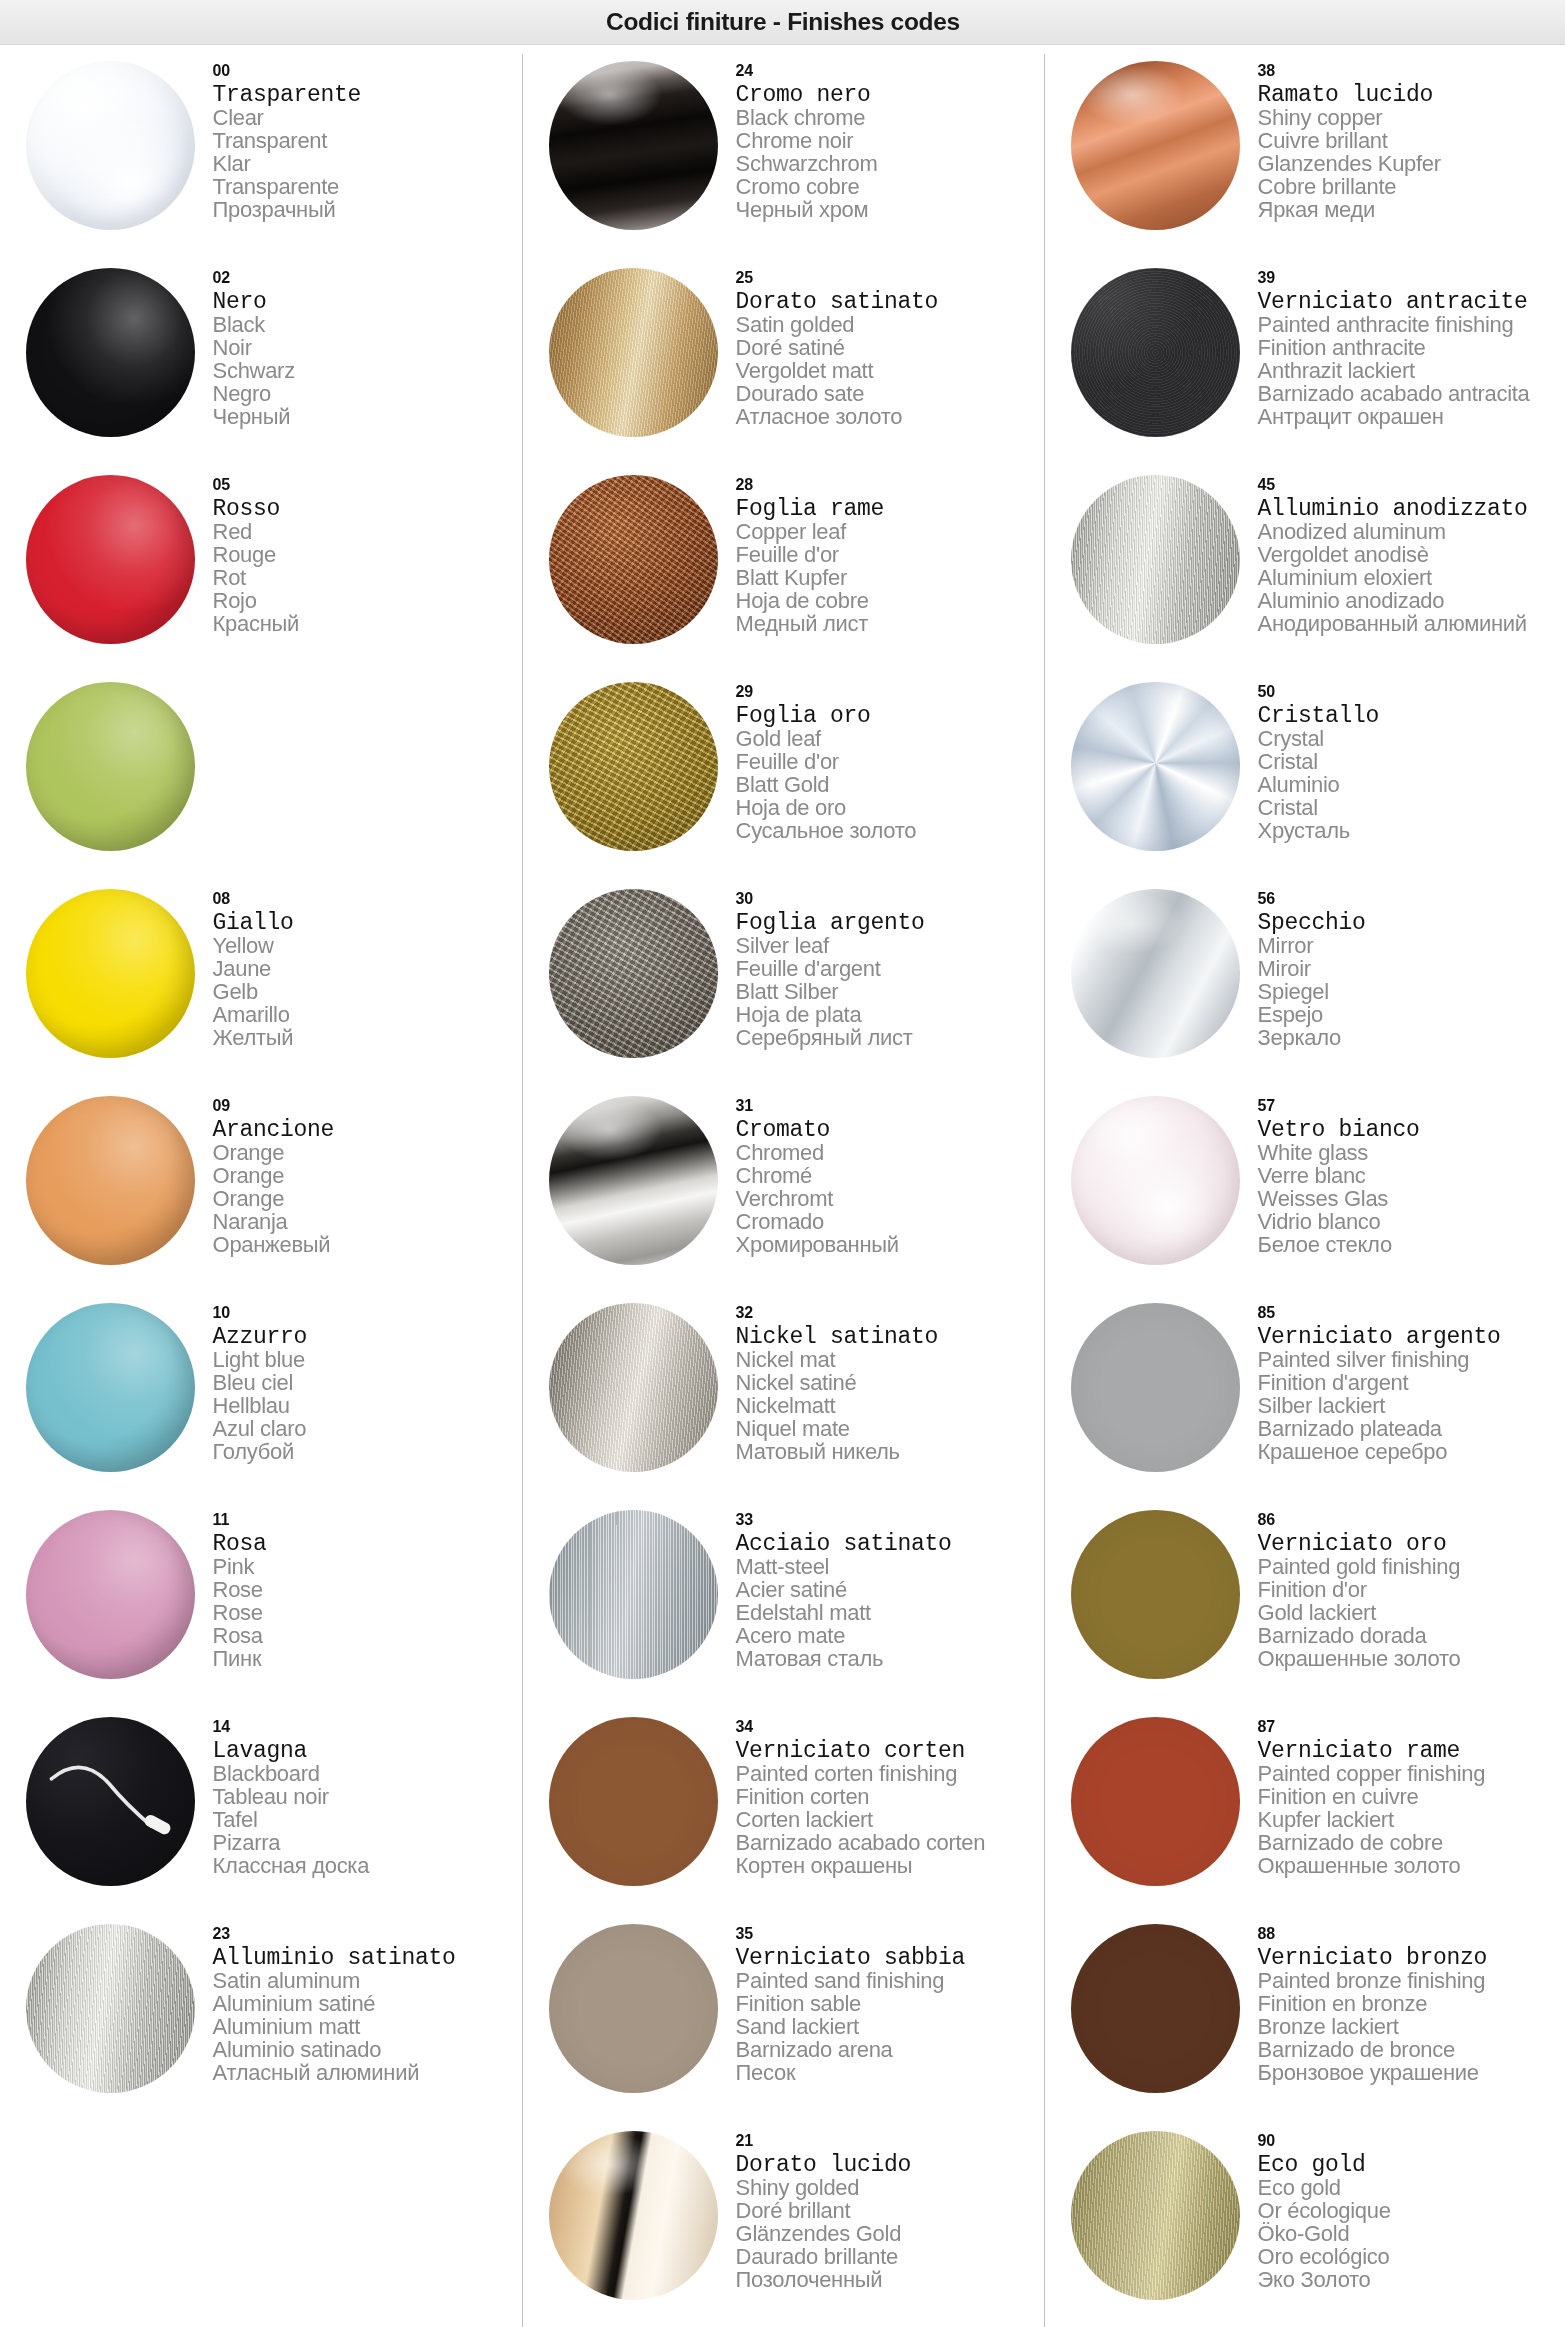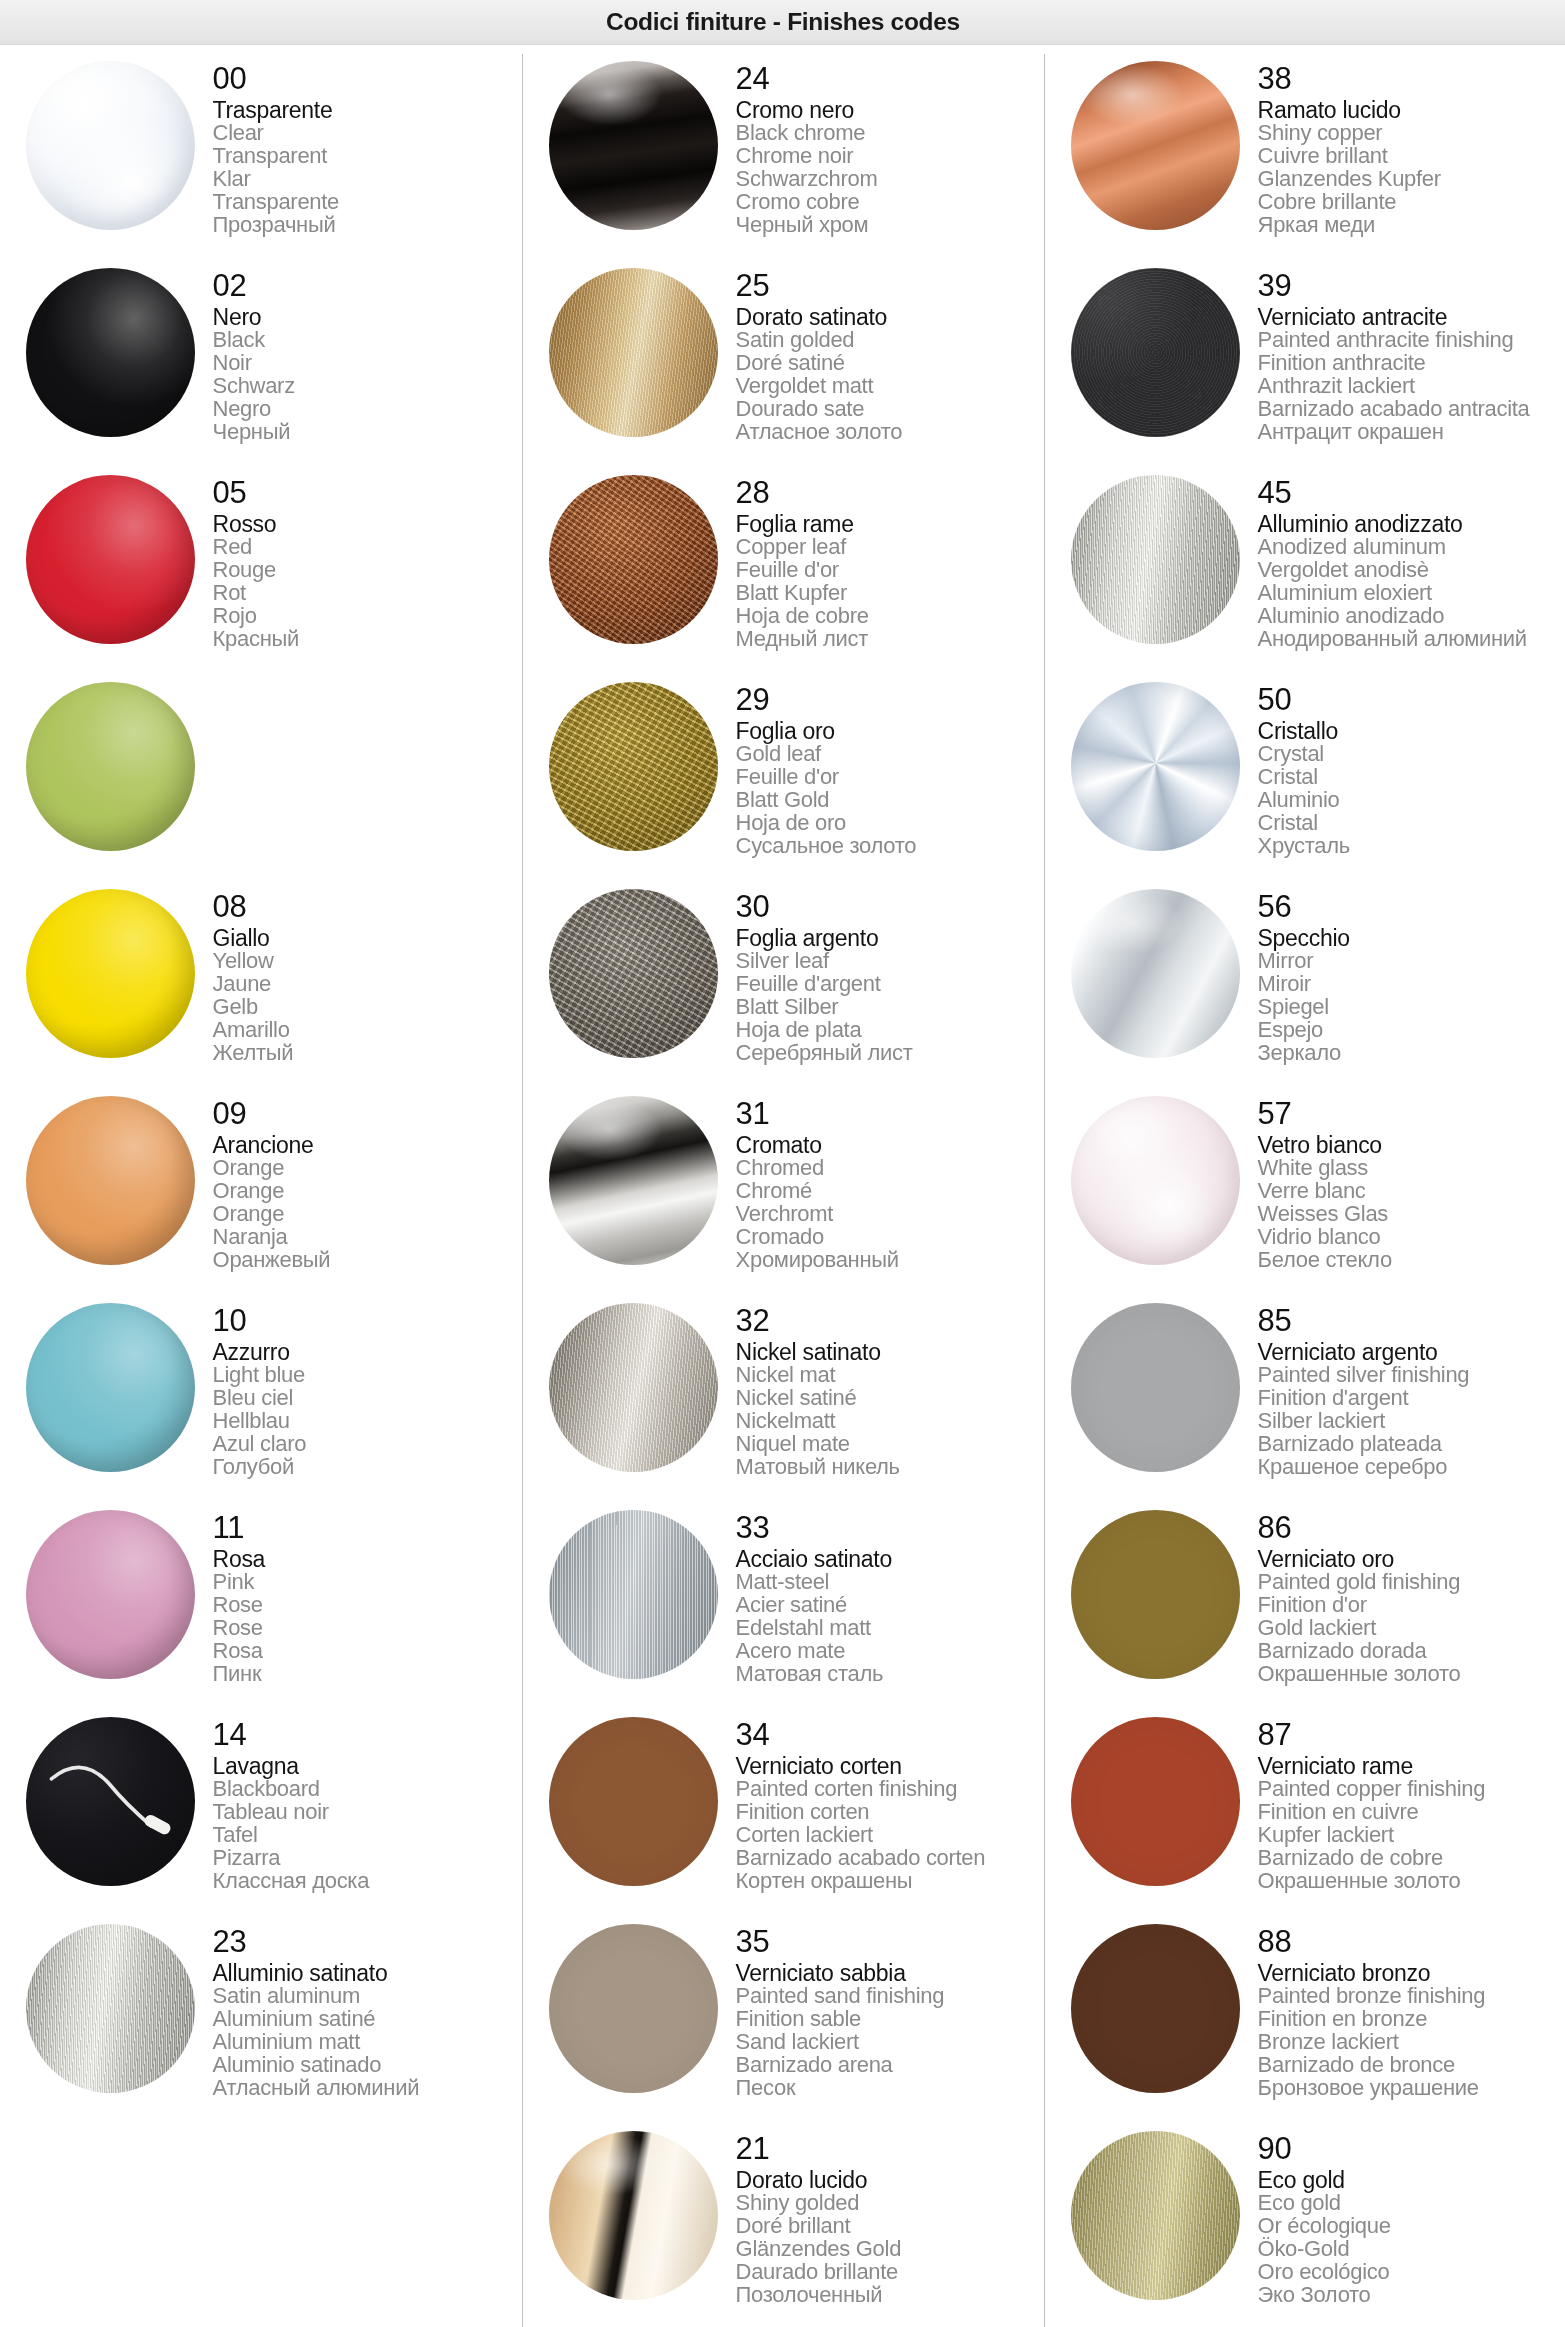--- a/index.html
+++ b/index.html
@@ -79,32 +79,33 @@
     border-radius: 50%;
     pointer-events: none;
   }
 
   .labels {
     padding-top: 9px;
     padding-left: 12.7px;
     line-height: 1.0;
   }
   .code {
-    font-size: 31px;
-    font-weight: normal;
+    font-size: 16px;
+    font-weight: bold;
     color: #111111;
     margin-bottom: 4.5px;
     letter-spacing: -0.2px;
   }
   .name-it {
     font-size: 23px;
     color: #141414;
     margin-bottom: 0.9px;
     letter-spacing: -0.3px;
     white-space: nowrap;
+    font-family: Liberation Mono, monospace;
   }
   .trans {
     font-size: 22px;
     color: #8a8a8a;
     margin-bottom: 0.9px;
     letter-spacing: -0.3px;
     white-space: nowrap;
   }
 </style>
 </head>

